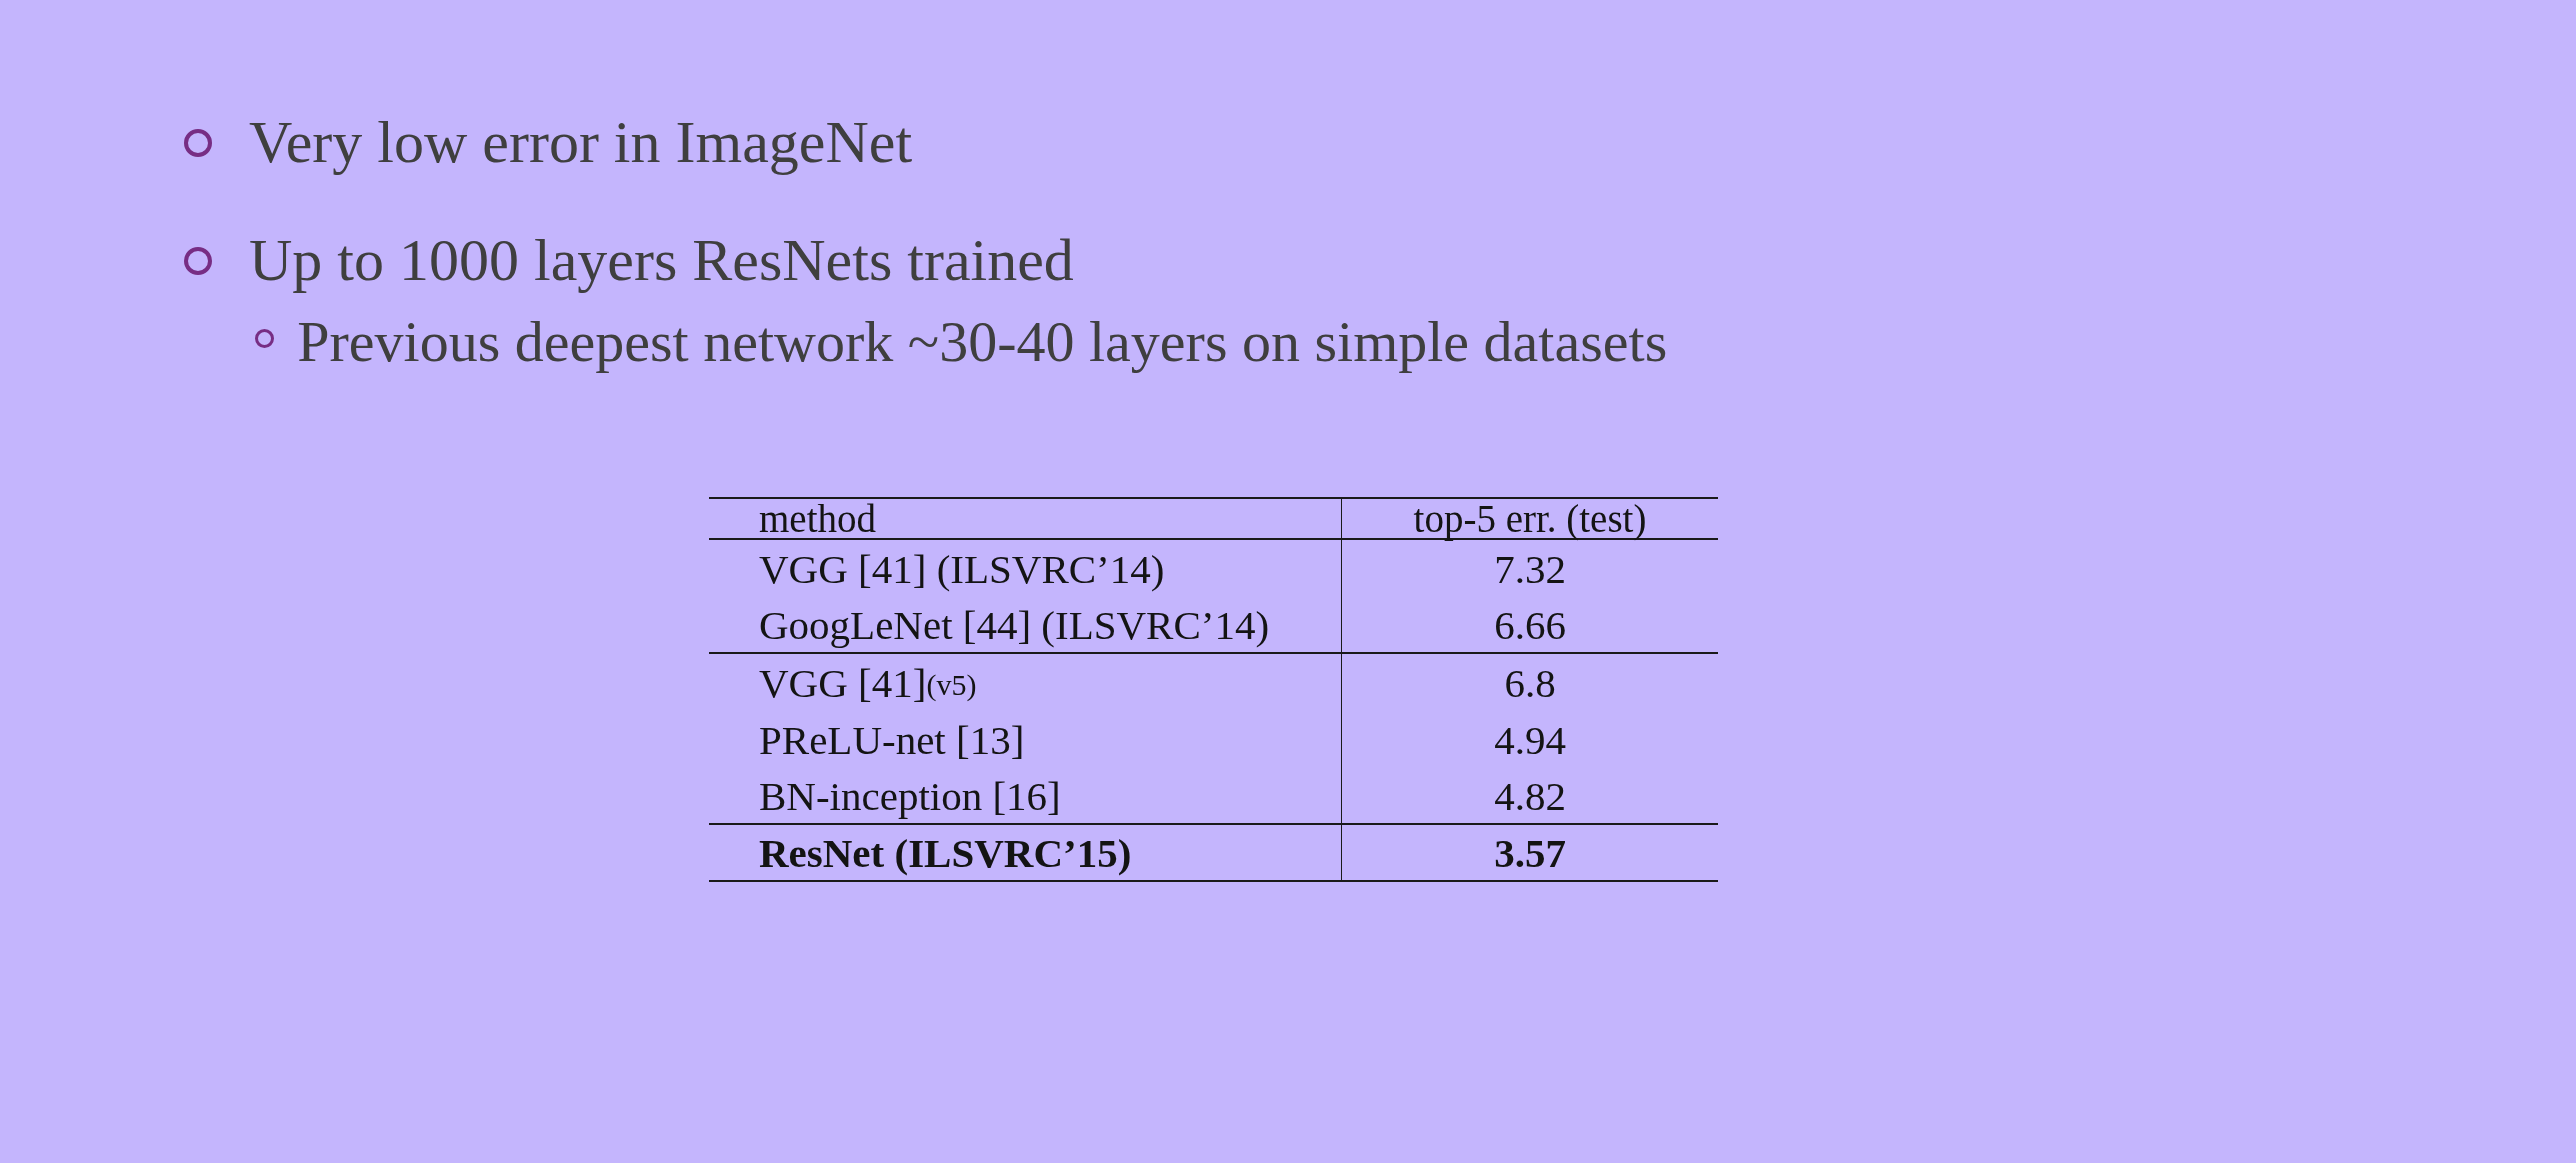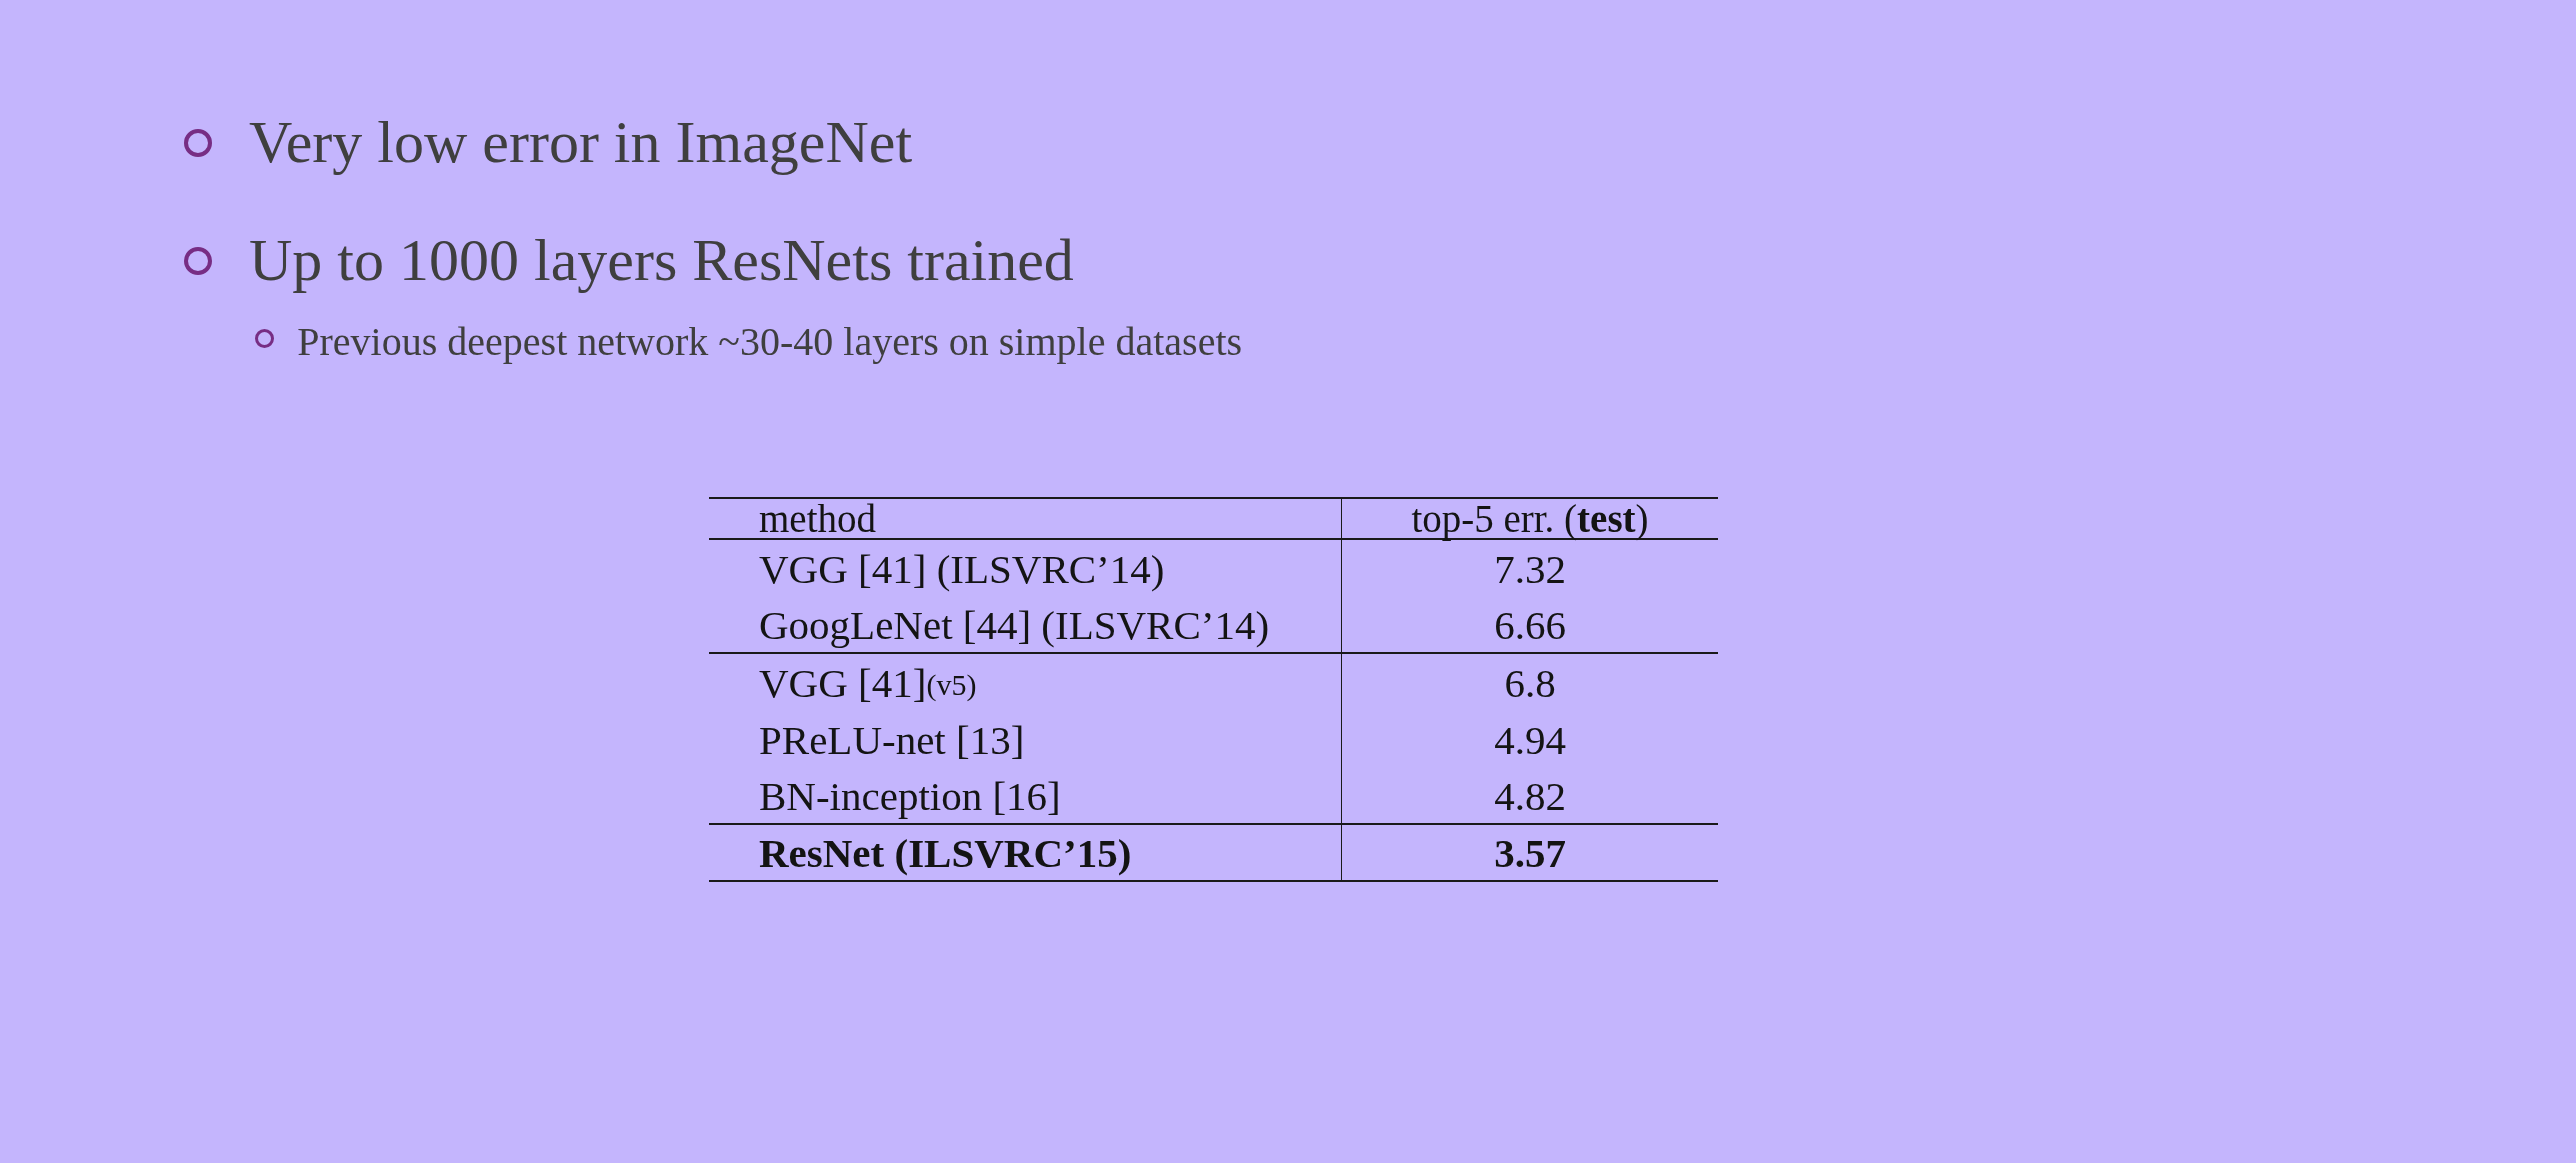--- a/index.html
+++ b/index.html
@@ -35,21 +35,21 @@
     width: 28px; height: 28px;
     border: 4.8px solid #772d84;
     margin-top: 25px;
     margin-right: 37px;
   }
   .bullet.b1 { top: 104px; }
   .bullet.b2 { top: 222px; }
   .bullet.level2 {
     left: 255px;
     top: 305px;
-    font-size: 40px;
+    font-size: 58px;
     line-height: 73px;
     color: #3f3f3f;
   }
   .bullet.level2 .ring {
     width: 19.3px; height: 19.3px;
     border: 3.9px solid #772d84;
     margin-top: 24px;
     margin-right: 23px;
   }
 
@@ -74,21 +74,21 @@
   .cell.method {
     width: 633px;
     padding-left: 50px;
     border-right: 1.9px solid #1a1a1a;
   }
   .cell.value {
     flex: 1;
     justify-content: center;
   }
   .small-note { font-size: 30px; padding-top: 5.8px; }
-  .bold { font-weight: bold; }
+  .bold { font-weight: normal; }
   .trow.result { font-weight: bold; text-align: center; }
 
   
   .caption {
     position: absolute;
     left: 660px;
     top: 941px;
     width: 1106px;
     font-size: 38px;
     line-height: 49px;

